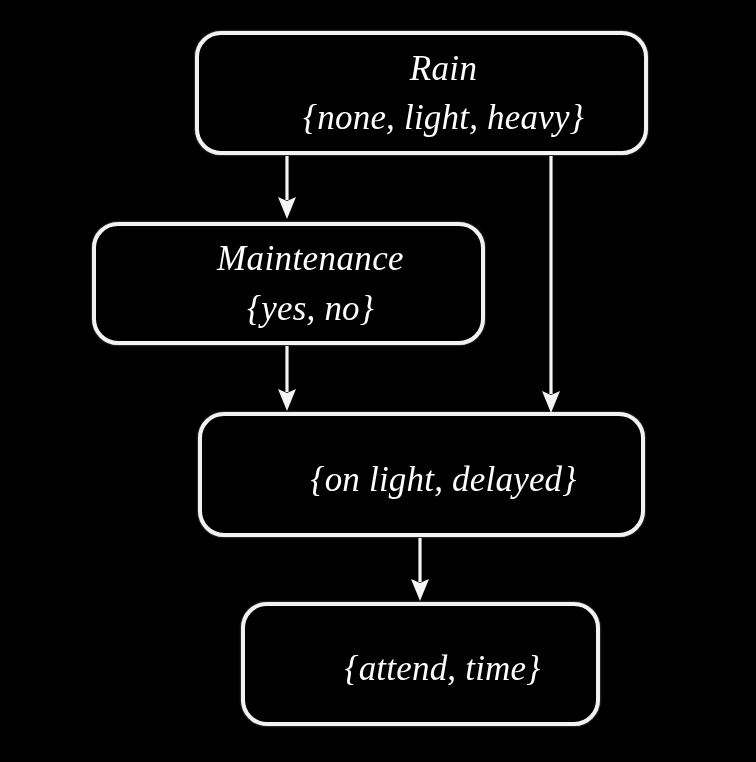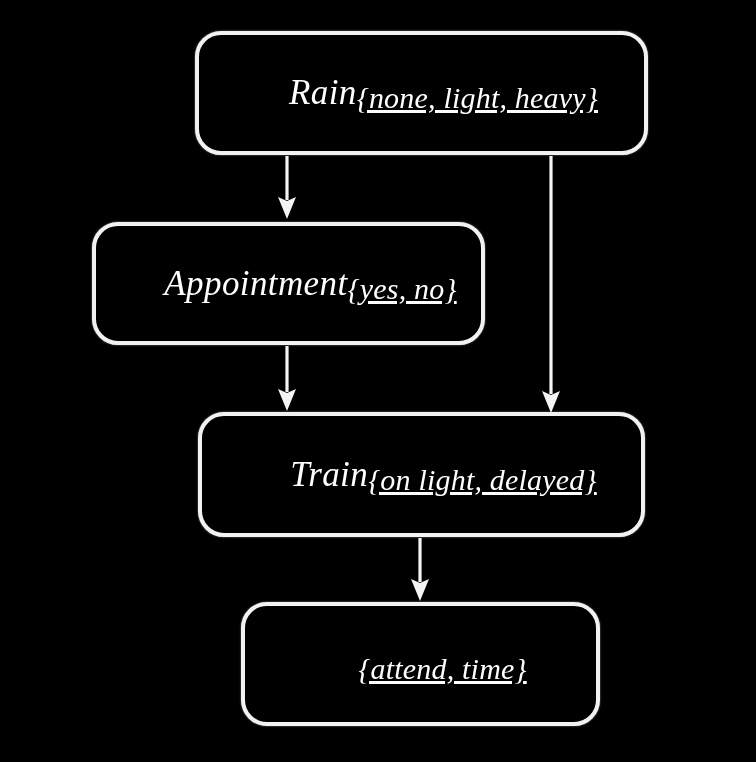--- a/index.html
+++ b/index.html
@@ -15,41 +15,40 @@
     overflow: hidden;
     font-family: "Liberation Serif", "DejaVu Serif", serif;
   }
   .node {
     position: absolute;
     box-sizing: border-box;
     background: #000000;
     border: 4px solid #f2f2f2;
     border-radius: 26px;
     display: flex;
-    flex-direction: row;
+    flex-direction: column;
     align-items: center;
     justify-content: center;
     color: #ffffff;
     font-style: italic;
     line-height: 1.12;
     text-align: center;
     box-shadow: 0 0 2px rgba(255,255,255,0.55);
     padding-left: 44px;
   }
   .node .name {
     font-size: 35px;
     letter-spacing: 0.4px;
     white-space: nowrap;
   }
   .node .domainvals {
-    font-size: 30px;
+    font-size: 35px;
     letter-spacing: 0.2px;
     white-space: nowrap;
     margin-top: 10px;
-    text-decoration: underline;
   }
   #node-rain    { left: 195px; top: 31px;  width: 453px; height: 124px; }
   #node-maint   { left: 92px;  top: 222px; width: 393px; height: 123px; }
   #node-train   { left: 198px; top: 412px; width: 447px; height: 125px; }
   #node-appt    { left: 241px; top: 602px; width: 359px; height: 124px; }
 
   .edge {
     position: absolute;
     overflow: visible;
     pointer-events: none;
@@ -86,26 +85,25 @@
     <line x1="32" y1="4" x2="32" y2="48"></line>
     <polygon points="32,67 23,45 32,49 41,45"></polygon>
   </svg>
 
   <div class="node" id="node-rain">
     <span class="name">Rain</span>
     <span class="domainvals">{none, light, heavy}</span>
   </div>
 
   <div class="node" id="node-maint">
-    <span class="name">Appointment</span>
+    <span class="name">Maintenance</span>
     <span class="domainvals">{yes, no}</span>
   </div>
 
   <div class="node" id="node-train">
-    <span class="name">Train</span>
     <span class="domainvals">{on light, delayed}</span>
   </div>
 
   <div class="node" id="node-appt">
     <span class="domainvals">{attend, time}</span>
   </div>
 
 </div>
 
 </body></html>

